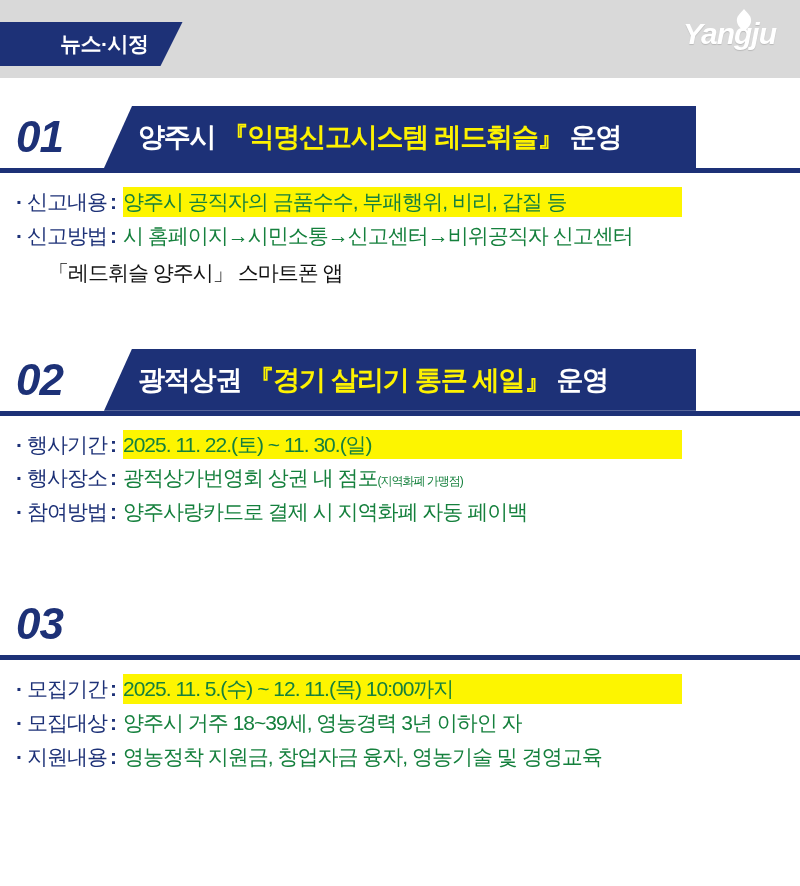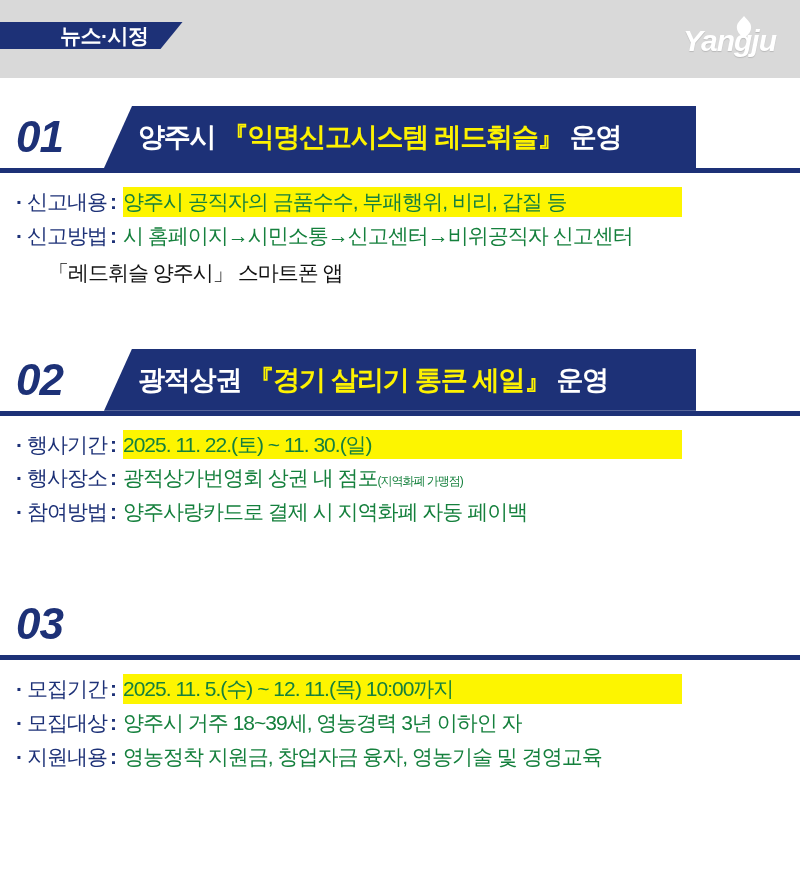--- a/index.html
+++ b/index.html
@@ -17,36 +17,36 @@
 
   
   .header {
     position: relative;
     width: 800px; height: 78px;
     background: #d9d9d9;
   }
   .header-tab {
     position: absolute;
     left: 0; top: 22px;
-    height: 27px;
+    height: 44px;
     background: #1d3177;
     padding: 0 34px 0 60px;
     display: flex; align-items: center;
     clip-path: polygon(0 0, 100% 0, calc(100% - 22px) 100%, 0 100%);
   }
   .header-tab-label {
     color: #ffffff;
     font-size: 21px;
     font-weight: bold;
     letter-spacing: -0.5px;
     white-space: nowrap;
   }
   .brand {
     position: absolute;
-    right: 24px; top: 24px;
+    right: 24px; top: 17px;
     display: flex; align-items: center;
   }
   .brand-text {
     color: #ffffff;
     font-size: 30px;
     font-weight: bold;
     font-style: italic;
     letter-spacing: -1px;
     text-shadow: 0 1px 1px rgba(0,0,0,0.15);
   }

